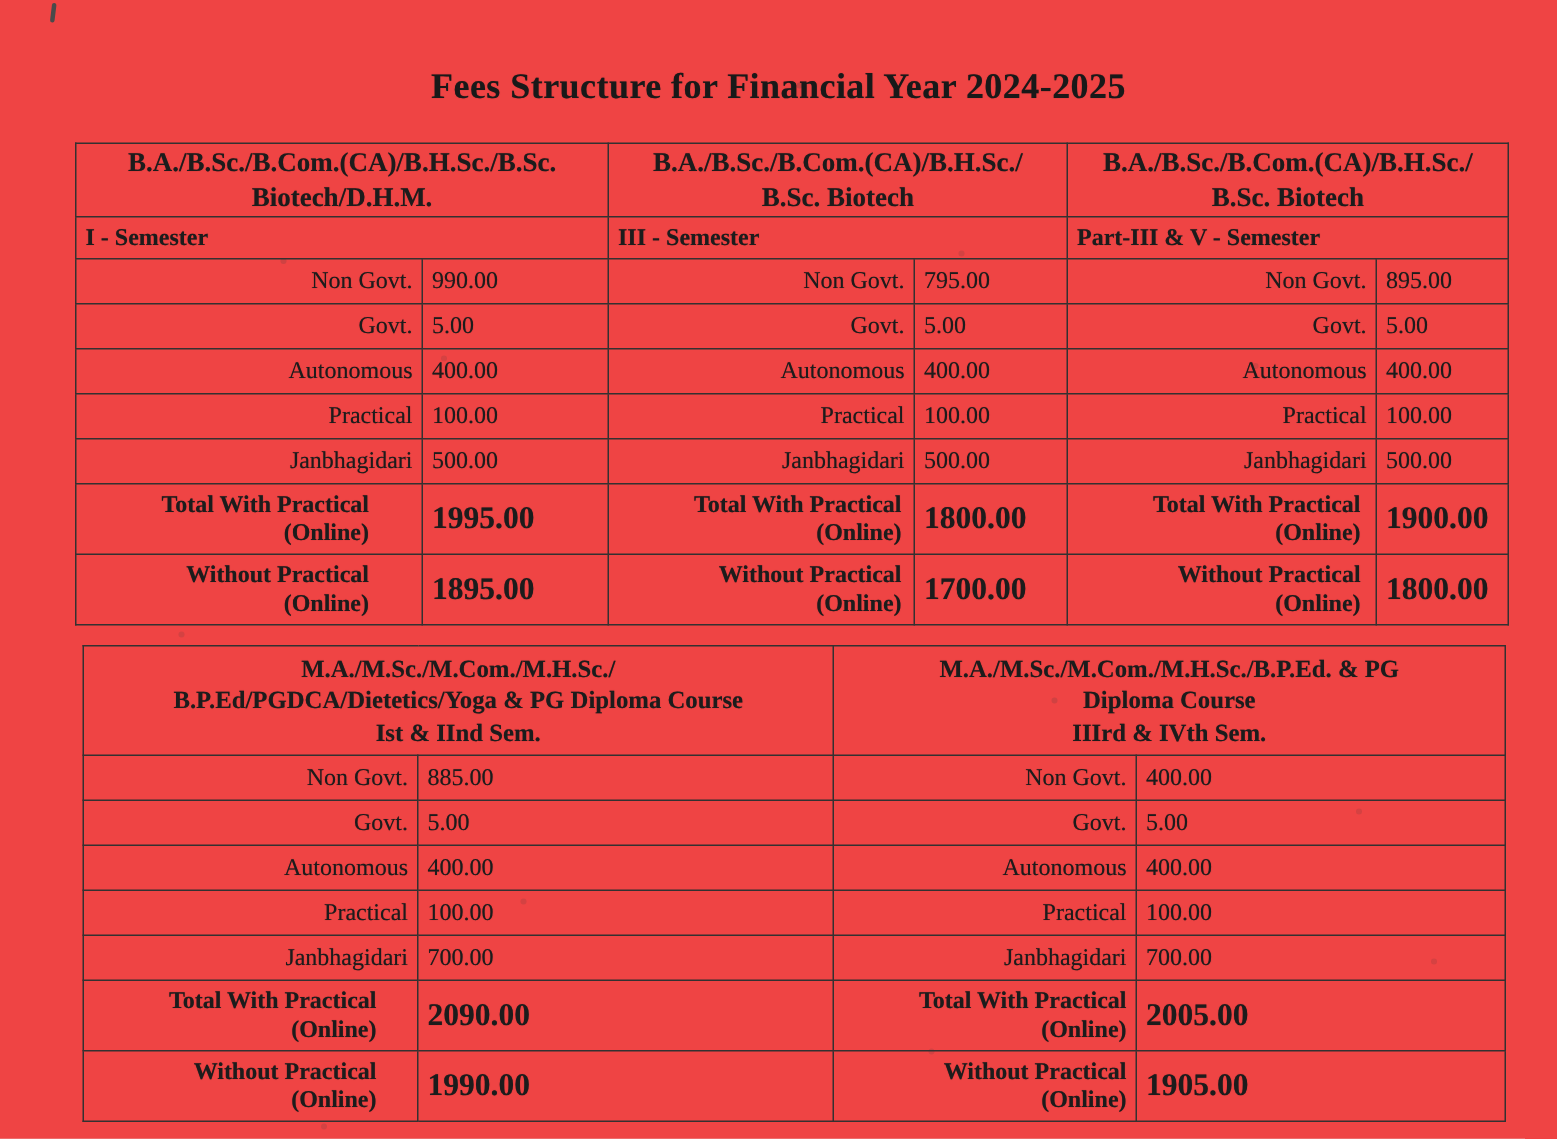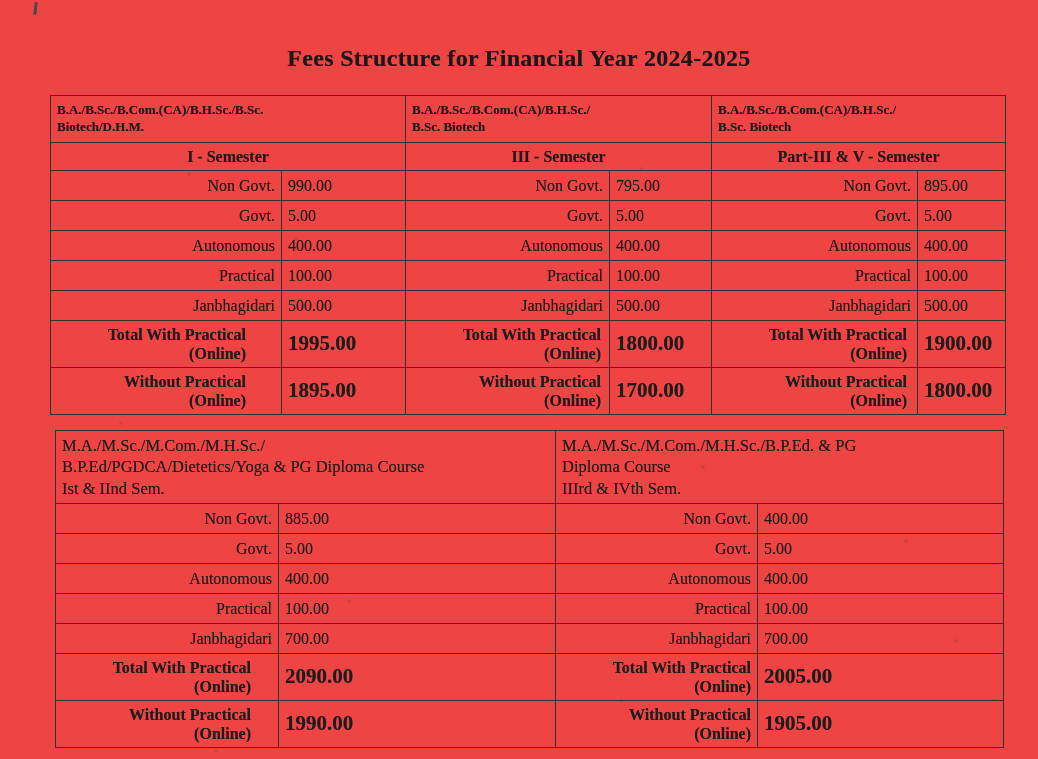--- a/index.html
+++ b/index.html
@@ -34,23 +34,23 @@
     background: transparent;
   }
   #table-ug { left: 50px;  top: 95px;  width: 955px; }
   #table-pg { left: 55px;  top: 430px; width: 948px; }
   td {
     border: 1.6px solid #333131;
     vertical-align: middle;
     padding: 1px 6px;
     overflow: hidden;
   }
-  tr.program-row td { height: 44px; text-align: left; font-weight: bold; font-size: 13px; line-height: 1.28; }
-  tr.sem-row td     { height: 25px; text-align: center; font-weight: bold; font-size: 16px; }
-  tr.header3-row td { height: 70px; text-align: left; font-weight: normal; font-size: 16.5px; line-height: 1.3; }
+  tr.program-row td { height: 44px; text-align: center; font-weight: bold; font-size: 18px; line-height: 1.28; }
+  tr.sem-row td     { height: 25px; font-weight: bold; font-size: 16px; }
+  tr.header3-row td { height: 70px; text-align: center; font-weight: bold; font-size: 16.5px; line-height: 1.3; }
   tr.data-row td    { height: 27px; font-size: 16px; }
   tr.total-row td   { height: 44px; font-size: 16px; font-weight: bold; line-height: 1.2; }
   td.label-cell  { text-align: right;  padding-left: 19px; }
   td.amount-cell { text-align: left; padding-right: 8px; font-size: 15.5px; }
   tr.total-row td.amount-cell { font-size: 21px; }
   .wrap-narrow { display: block; max-width: 176px; }
   
   .ink-mark {
     position: absolute;
     left: 34px; top: 2px;

